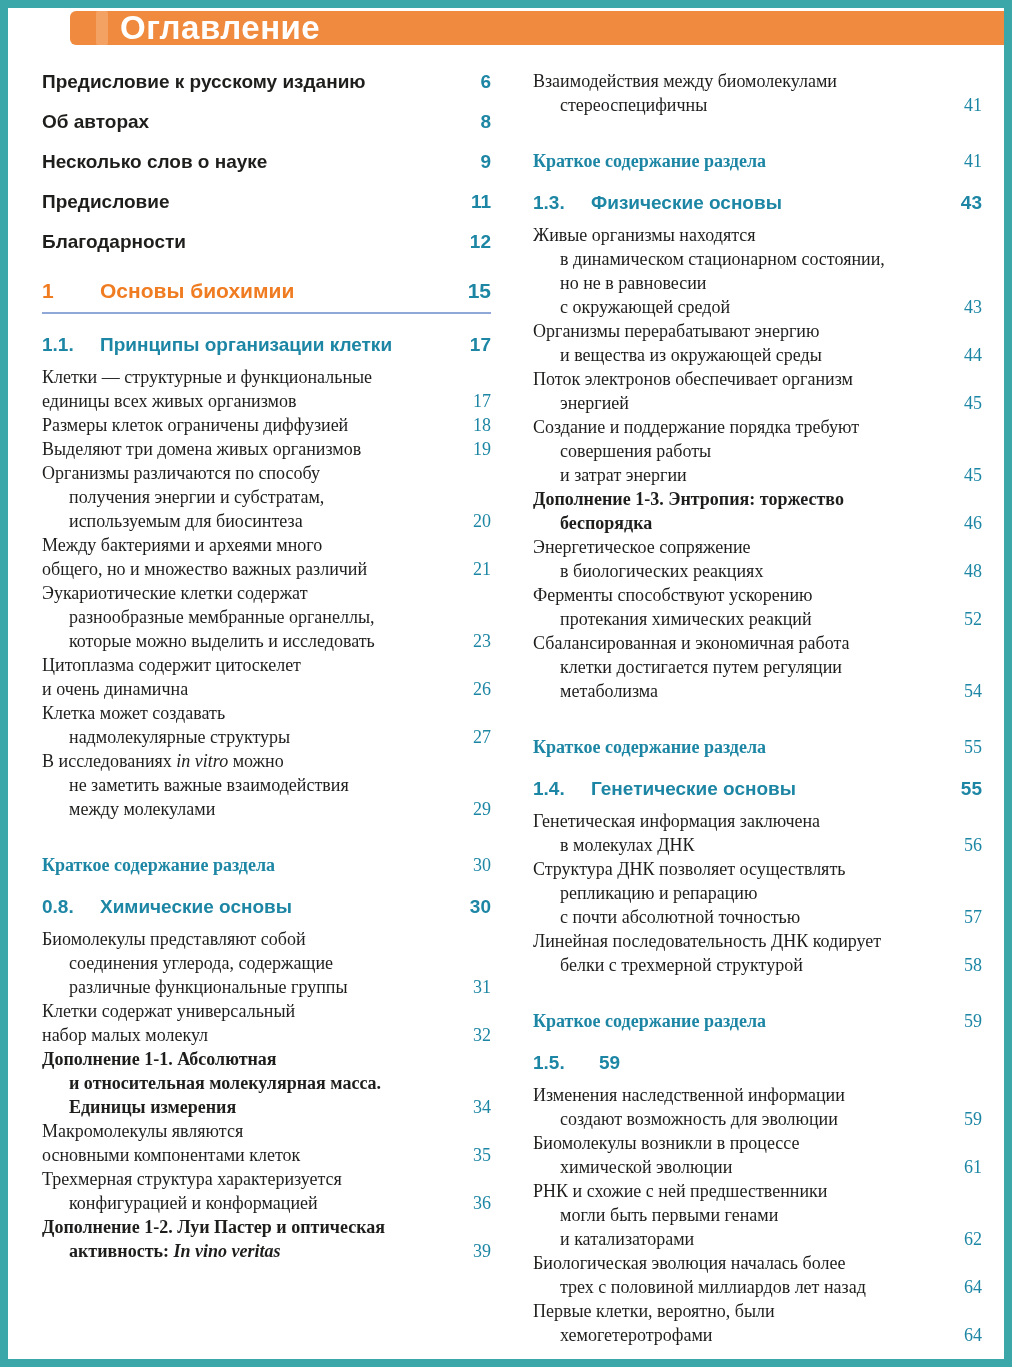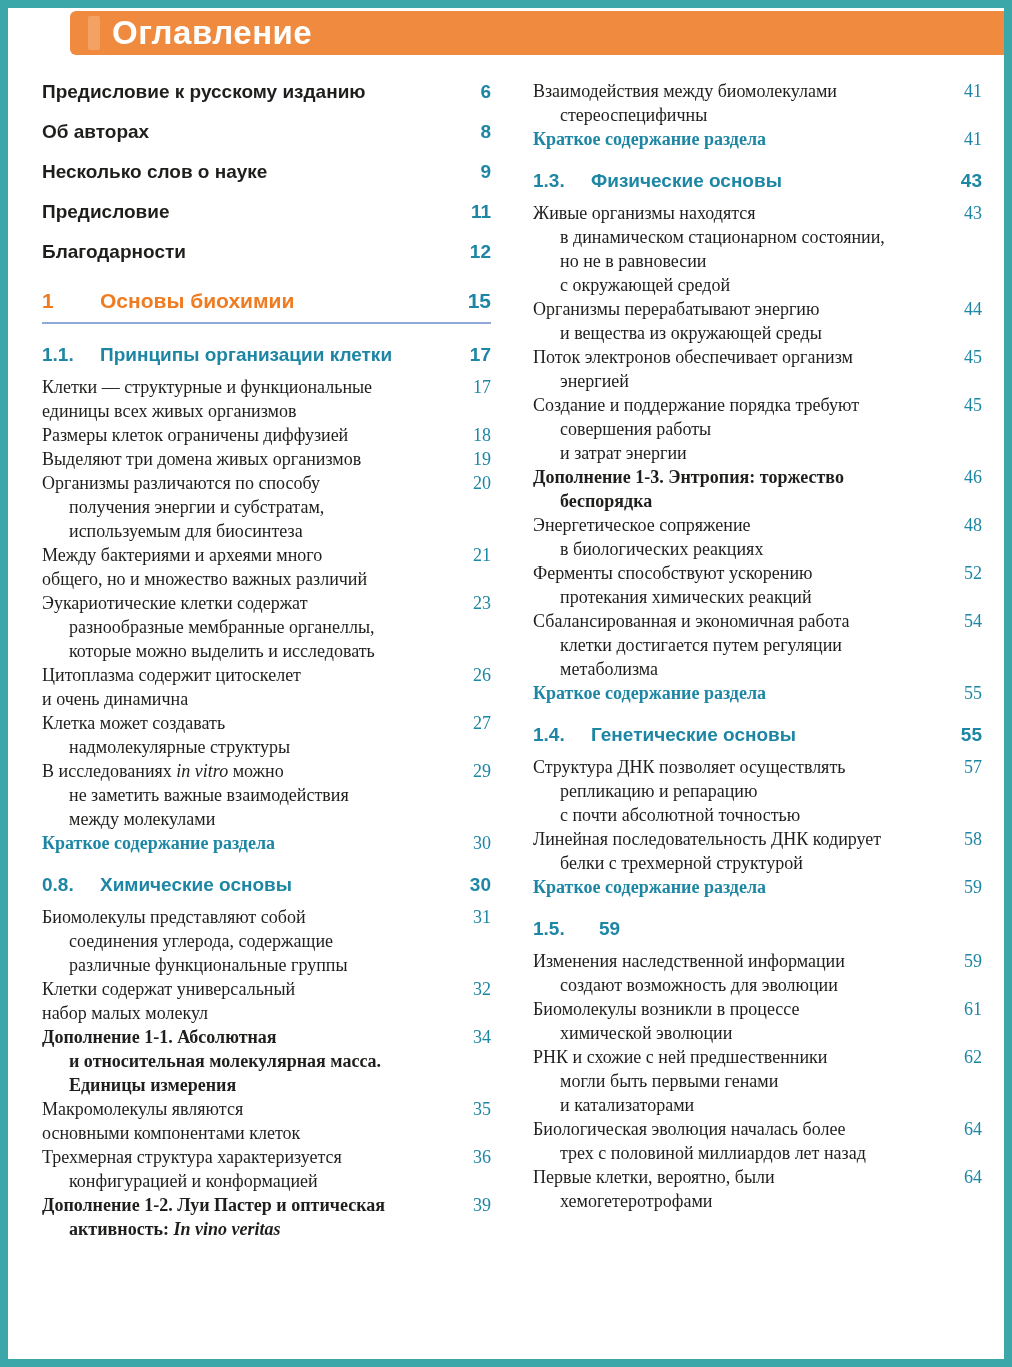--- a/index.html
+++ b/index.html
@@ -11,25 +11,25 @@
   }
   .page {
     position:relative;
     width:1012px; height:1367px;
     border:8px solid var(--teal-border, #3ba7a8);
     background:#ffffff;
     overflow:hidden;
   }
   .banner {
     margin:3px 0 0 62px;
-    height:44px;
+    height:34px;
     background:var(--banner-orange, #f08a3e);
     border-radius:6px 0 0 6px;
     display:flex; align-items:center;
-    padding-left:18px;
+    padding-left:26px;
     position:relative;
   }
   .banner .tab-fold {
     width:12px; height:34px;
     background:#f4a263;
     margin-right:12px;
     border-radius:2px;
   }
   .banner h1 {
     font-family:"Liberation Sans", sans-serif;
@@ -38,21 +38,21 @@
     font-size:33px;
     letter-spacing:0.5px;
   }
   .columns {
     display:flex;
     padding:24px 22px 0 34px;
     gap:42px;
   }
   .col { flex:1; min-width:0; }
 
-  .row { display:flex; }
+  .row { display:flex; align-items:flex-end; }
   .row .txt {
     flex:1;
     white-space:pre-wrap;
     font-size:18px;
     line-height:24px;
   }
   .row .pageno {
     color:var(--heading-teal, #1c86a4);
     font-size:18px;
     line-height:24px;
@@ -97,20 +97,21 @@
   }
   .row-section .pageno {
     font-family:"Liberation Sans", sans-serif;
     font-weight:bold; font-size:19px; line-height:25px;
   }
 
   .row-box .txt { font-weight:bold; }
   .row-summary .txt {
     font-weight:bold;
     color:var(--heading-teal, #1c86a4);
+    margin-top:32px;
   }
   .it { font-style:italic; }
 </style>
 </head>
 <body>
 
 <div class="page">
   <div class="banner">
     <span class="tab-fold"></span>
     <h1>Оглавление</h1>
@@ -297,20 +298,25 @@
         <div class="row row-summary">
           <span class="txt"><span>Краткое содержание раздела</span></span>
           <span class="pageno">55</span>
         </div>
         <div class="row row-section">
           <span class="num">1.4.</span>
           <span class="txt"><span>Генетические основы</span></span>
           <span class="pageno">55</span>
         </div>
         <div class="row row-entry">
+          <span class="txt"><span>Генетическая информация заключена
+      в молекулах ДНК</span></span>
+          <span class="pageno">56</span>
+        </div>
+        <div class="row row-entry">
           <span class="txt"><span>Структура ДНК позволяет осуществлять
       репликацию и репарацию
       с почти абсолютной точностью</span></span>
           <span class="pageno">57</span>
         </div>
         <div class="row row-entry">
           <span class="txt"><span>Линейная последовательность ДНК кодирует
       белки с трехмерной структурой</span></span>
           <span class="pageno">58</span>
         </div>

